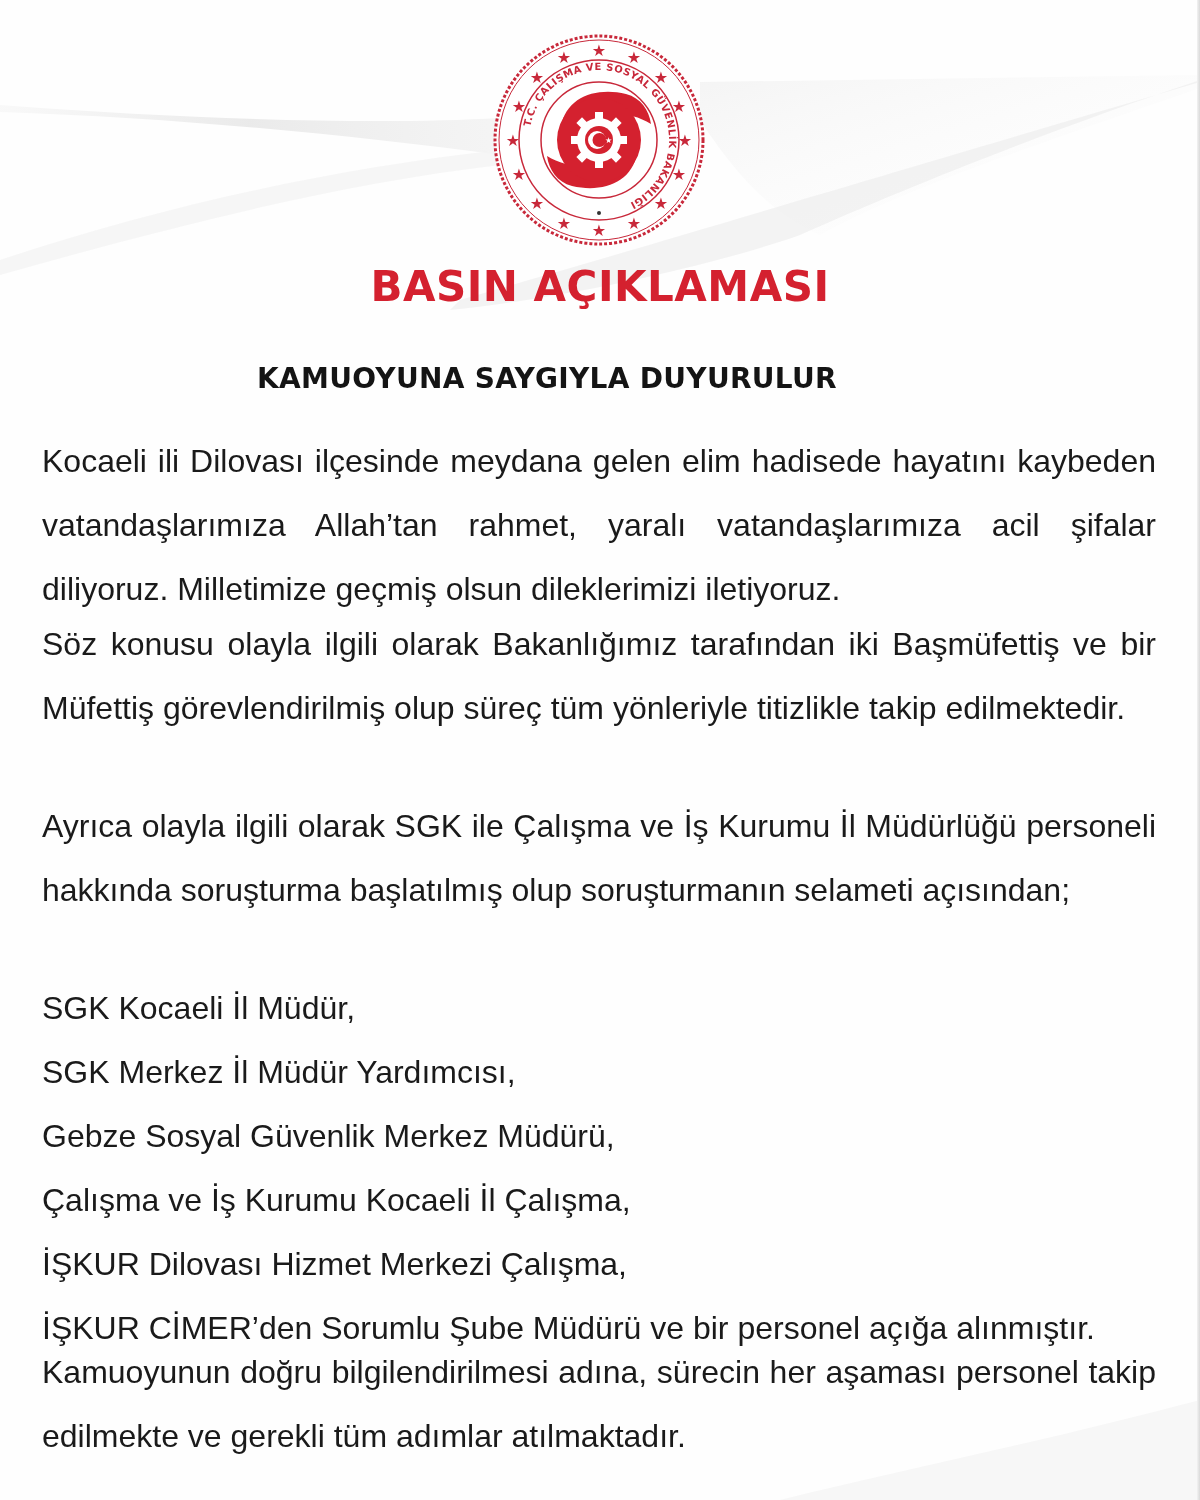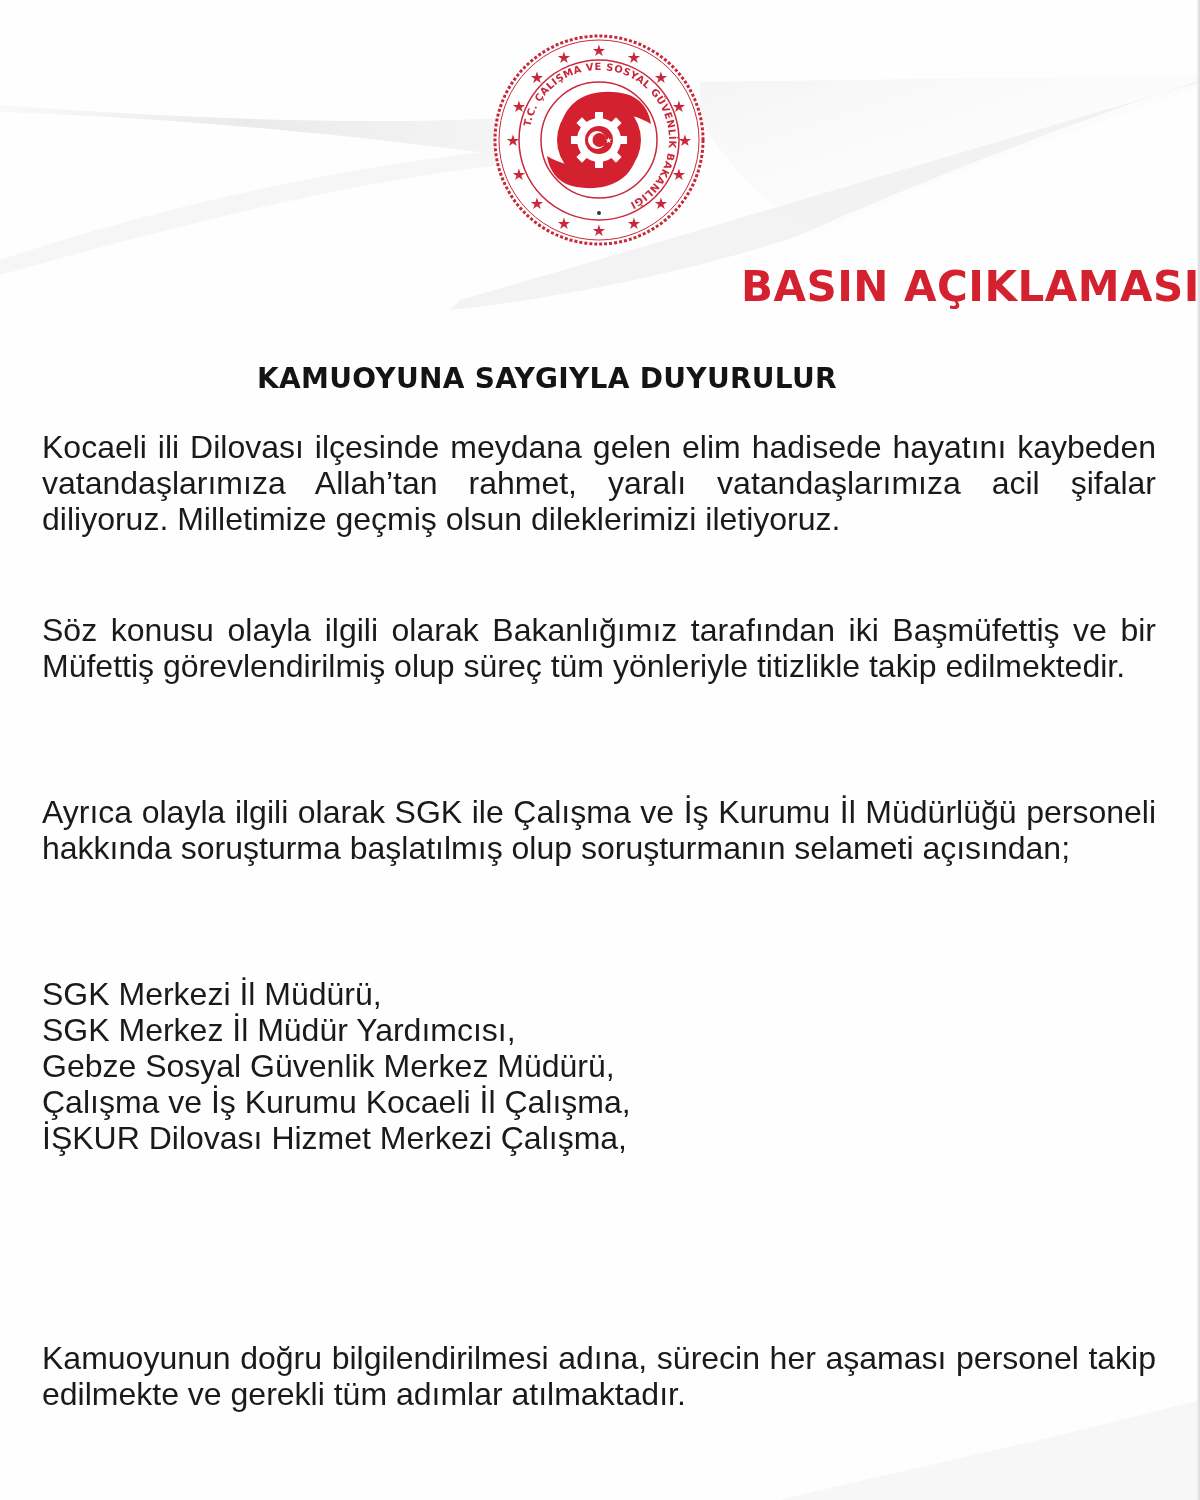--- a/index.html
+++ b/index.html
@@ -30,21 +30,21 @@
       top: 32px;
       width: 216px;
       height: 216px;
       z-index: 1;
     }
     .title {
       position: absolute;
       left: 0;
       width: 1200px;
       top: 262px;
-      text-align: right;
+      text-align: center;
       font-family: "DejaVu Sans", sans-serif;
       font-weight: bold;
       font-size: 42px;
       letter-spacing: 0.5px;
       color: #d4212f;
       z-index: 1;
     }
     .subtitle {
       position: absolute;
       left: 0;
@@ -57,21 +57,21 @@
       letter-spacing: 0.3px;
       color: #141414;
       z-index: 1;
     }
     .body-text {
       position: absolute;
       left: 42px;
       width: 1114px;
       font-family: "Liberation Sans", sans-serif;
       font-size: 32px;
-      line-height: 36px;
+      line-height: 64px;
       color: #1a1a1a;
       text-align: justify;
       z-index: 1;
     }
     .body-text p {
       margin: 0;
     }
     .p1 { top: 429px; }
     .p2 { top: 612px; }
     .p3 { top: 794px; }
@@ -170,25 +170,26 @@
 
   <div class="body-text p2">
     <p>Söz konusu olayla ilgili olarak Bakanlığımız tarafından iki Başmüfettiş ve bir Müfettiş görevlendirilmiş olup süreç tüm yönleriyle titizlikle takip edilmektedir.</p>
   </div>
 
   <div class="body-text p3">
     <p>Ayrıca olayla ilgili olarak SGK ile Çalışma ve İş Kurumu İl Müdürlüğü personeli hakkında soruşturma başlatılmış olup soruşturmanın selameti açısından;</p>
   </div>
 
   <div class="body-text list">
-    <span class="item">SGK Merkezi İl Müdürü,</span>
+    <span class="item">SGK Kocaeli İl Müdür,</span>
     <span class="item">SGK Merkez İl Müdür Yardımcısı,</span>
     <span class="item">Gebze Sosyal Güvenlik Merkez Müdürü,</span>
     <span class="item">Çalışma ve İş Kurumu Kocaeli İl Çalışma,</span>
     <span class="item">İŞKUR Dilovası Hizmet Merkezi Çalışma,</span>
+    <span class="item last">İŞKUR CİMER’den Sorumlu Şube Müdürü ve bir personel açığa alınmıştır.</span>
   </div>
 
   <div class="body-text p5">
     <p>Kamuoyunun doğru bilgilendirilmesi adına, sürecin her aşaması personel takip edilmekte ve gerekli tüm adımlar atılmaktadır.</p>
   </div>
 
   <div class="right-edge"></div>
 </div>
 
 </body></html>

